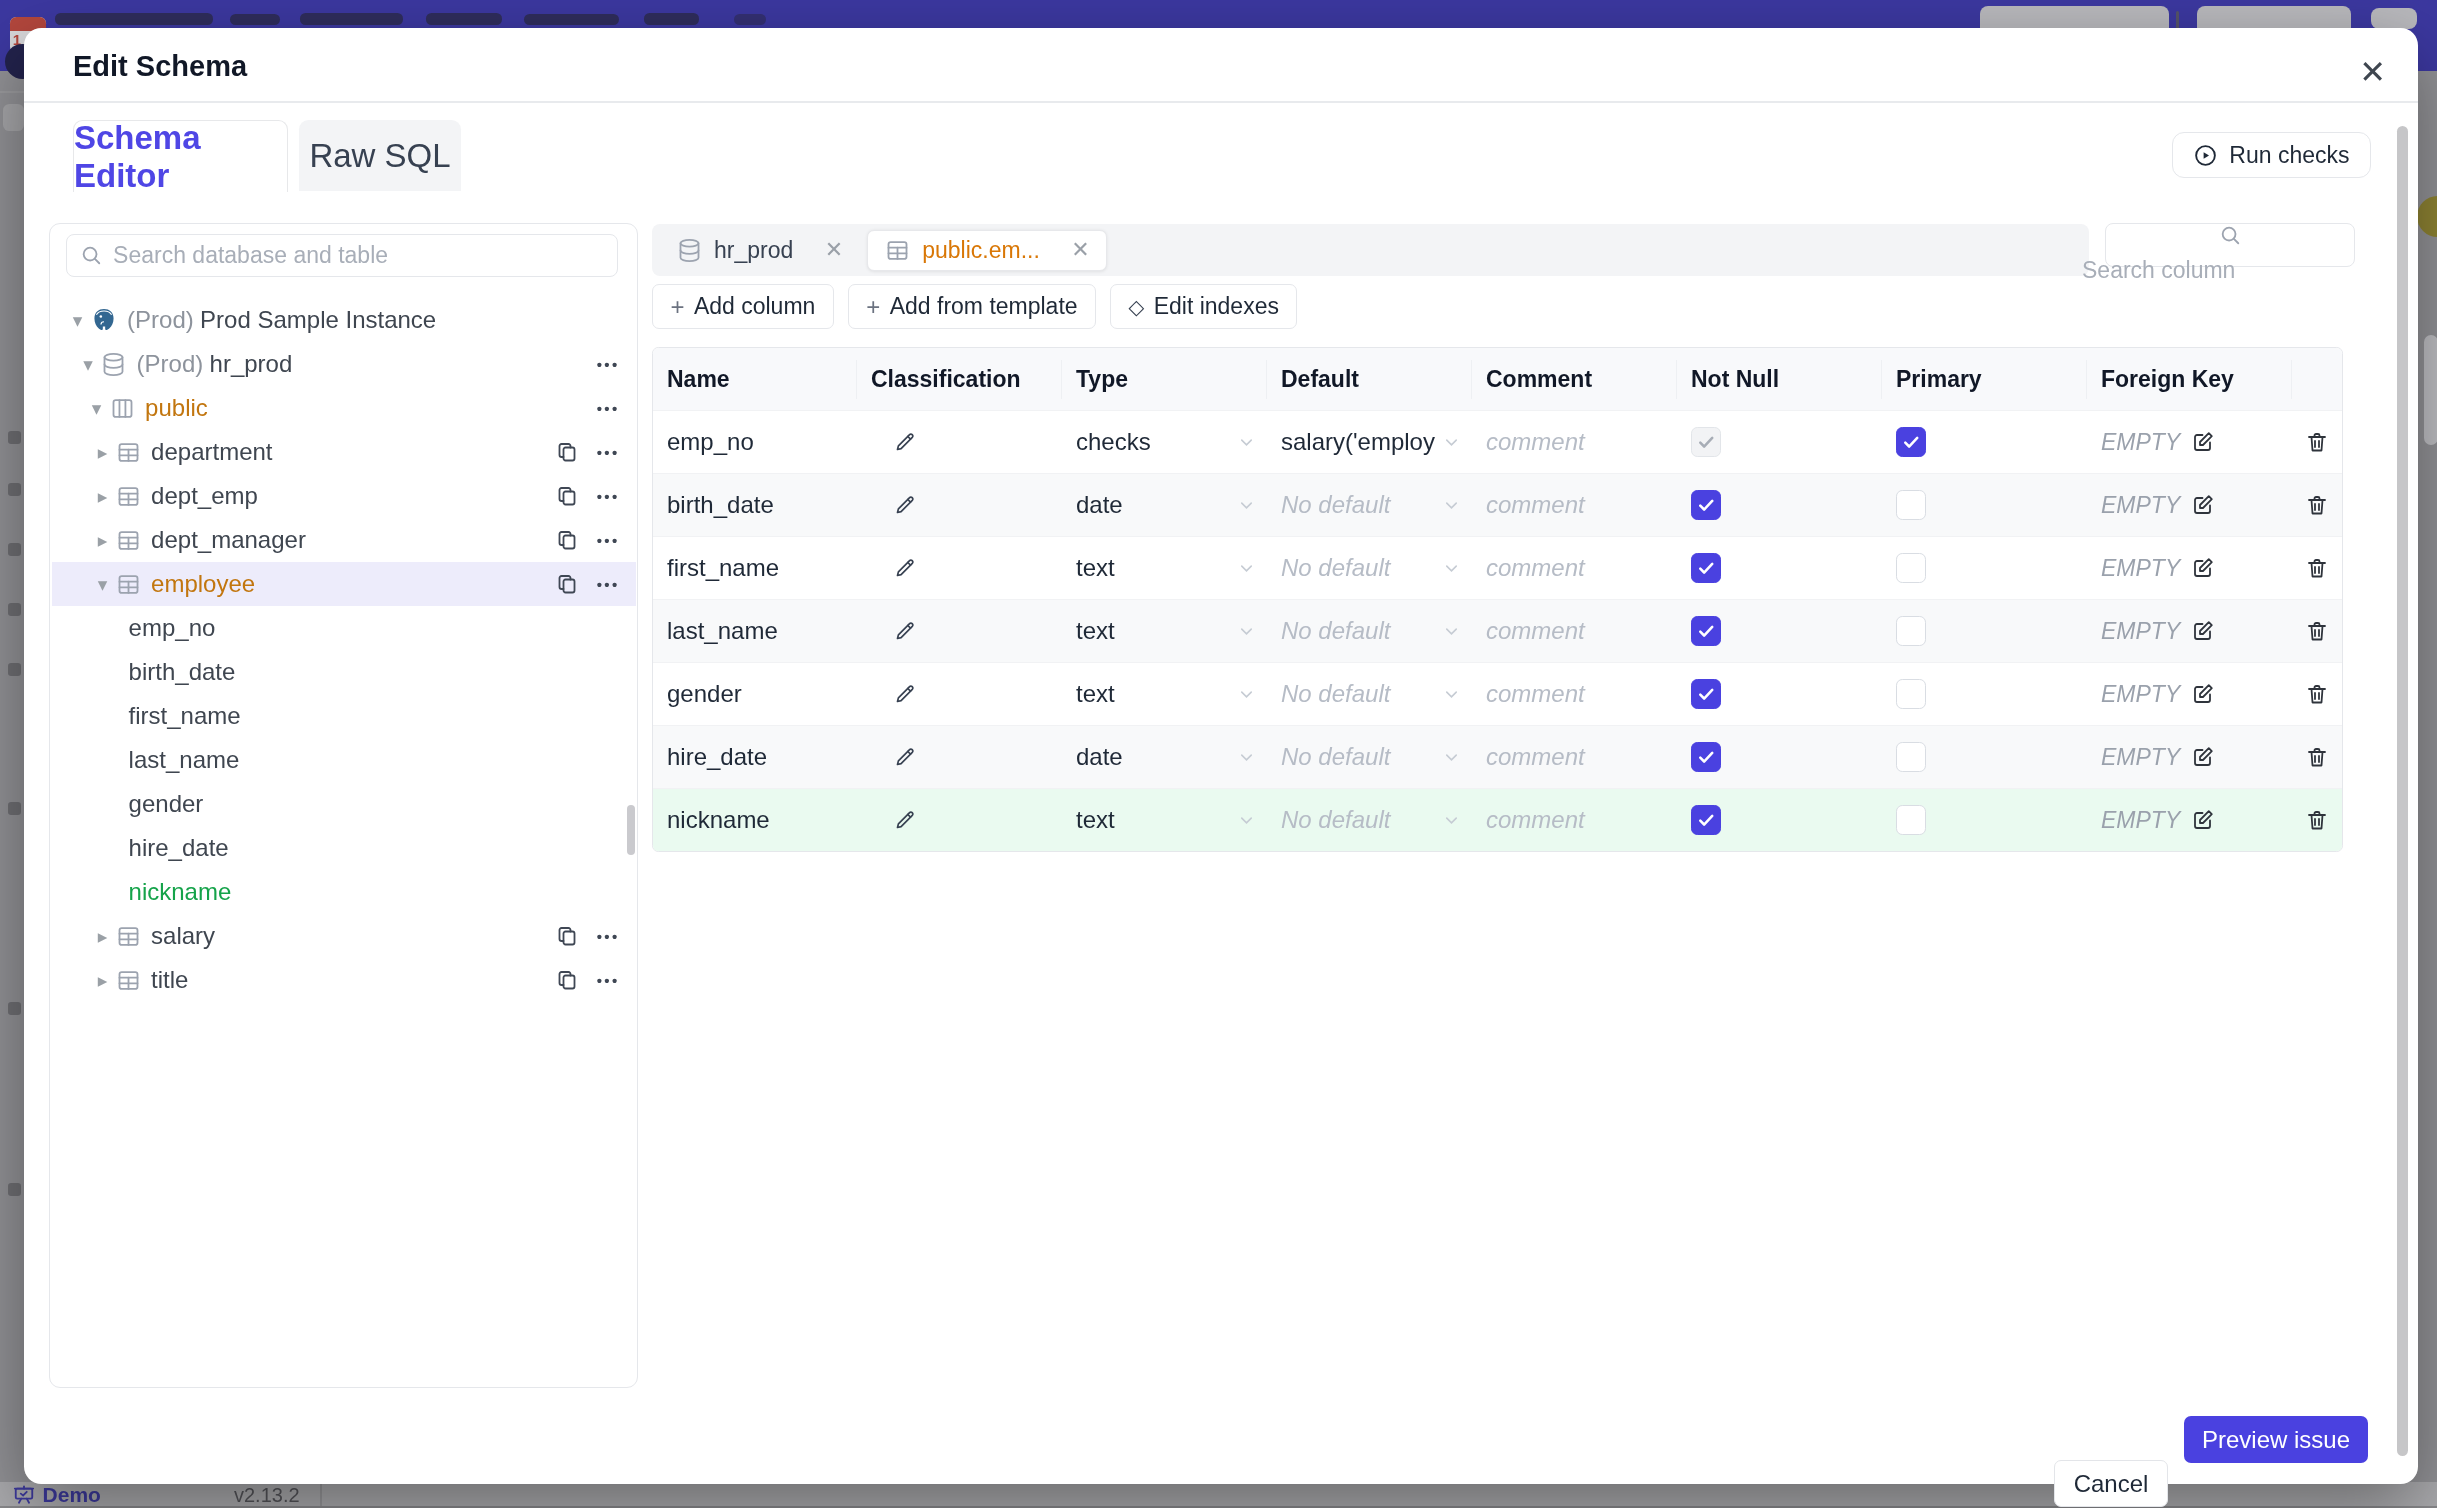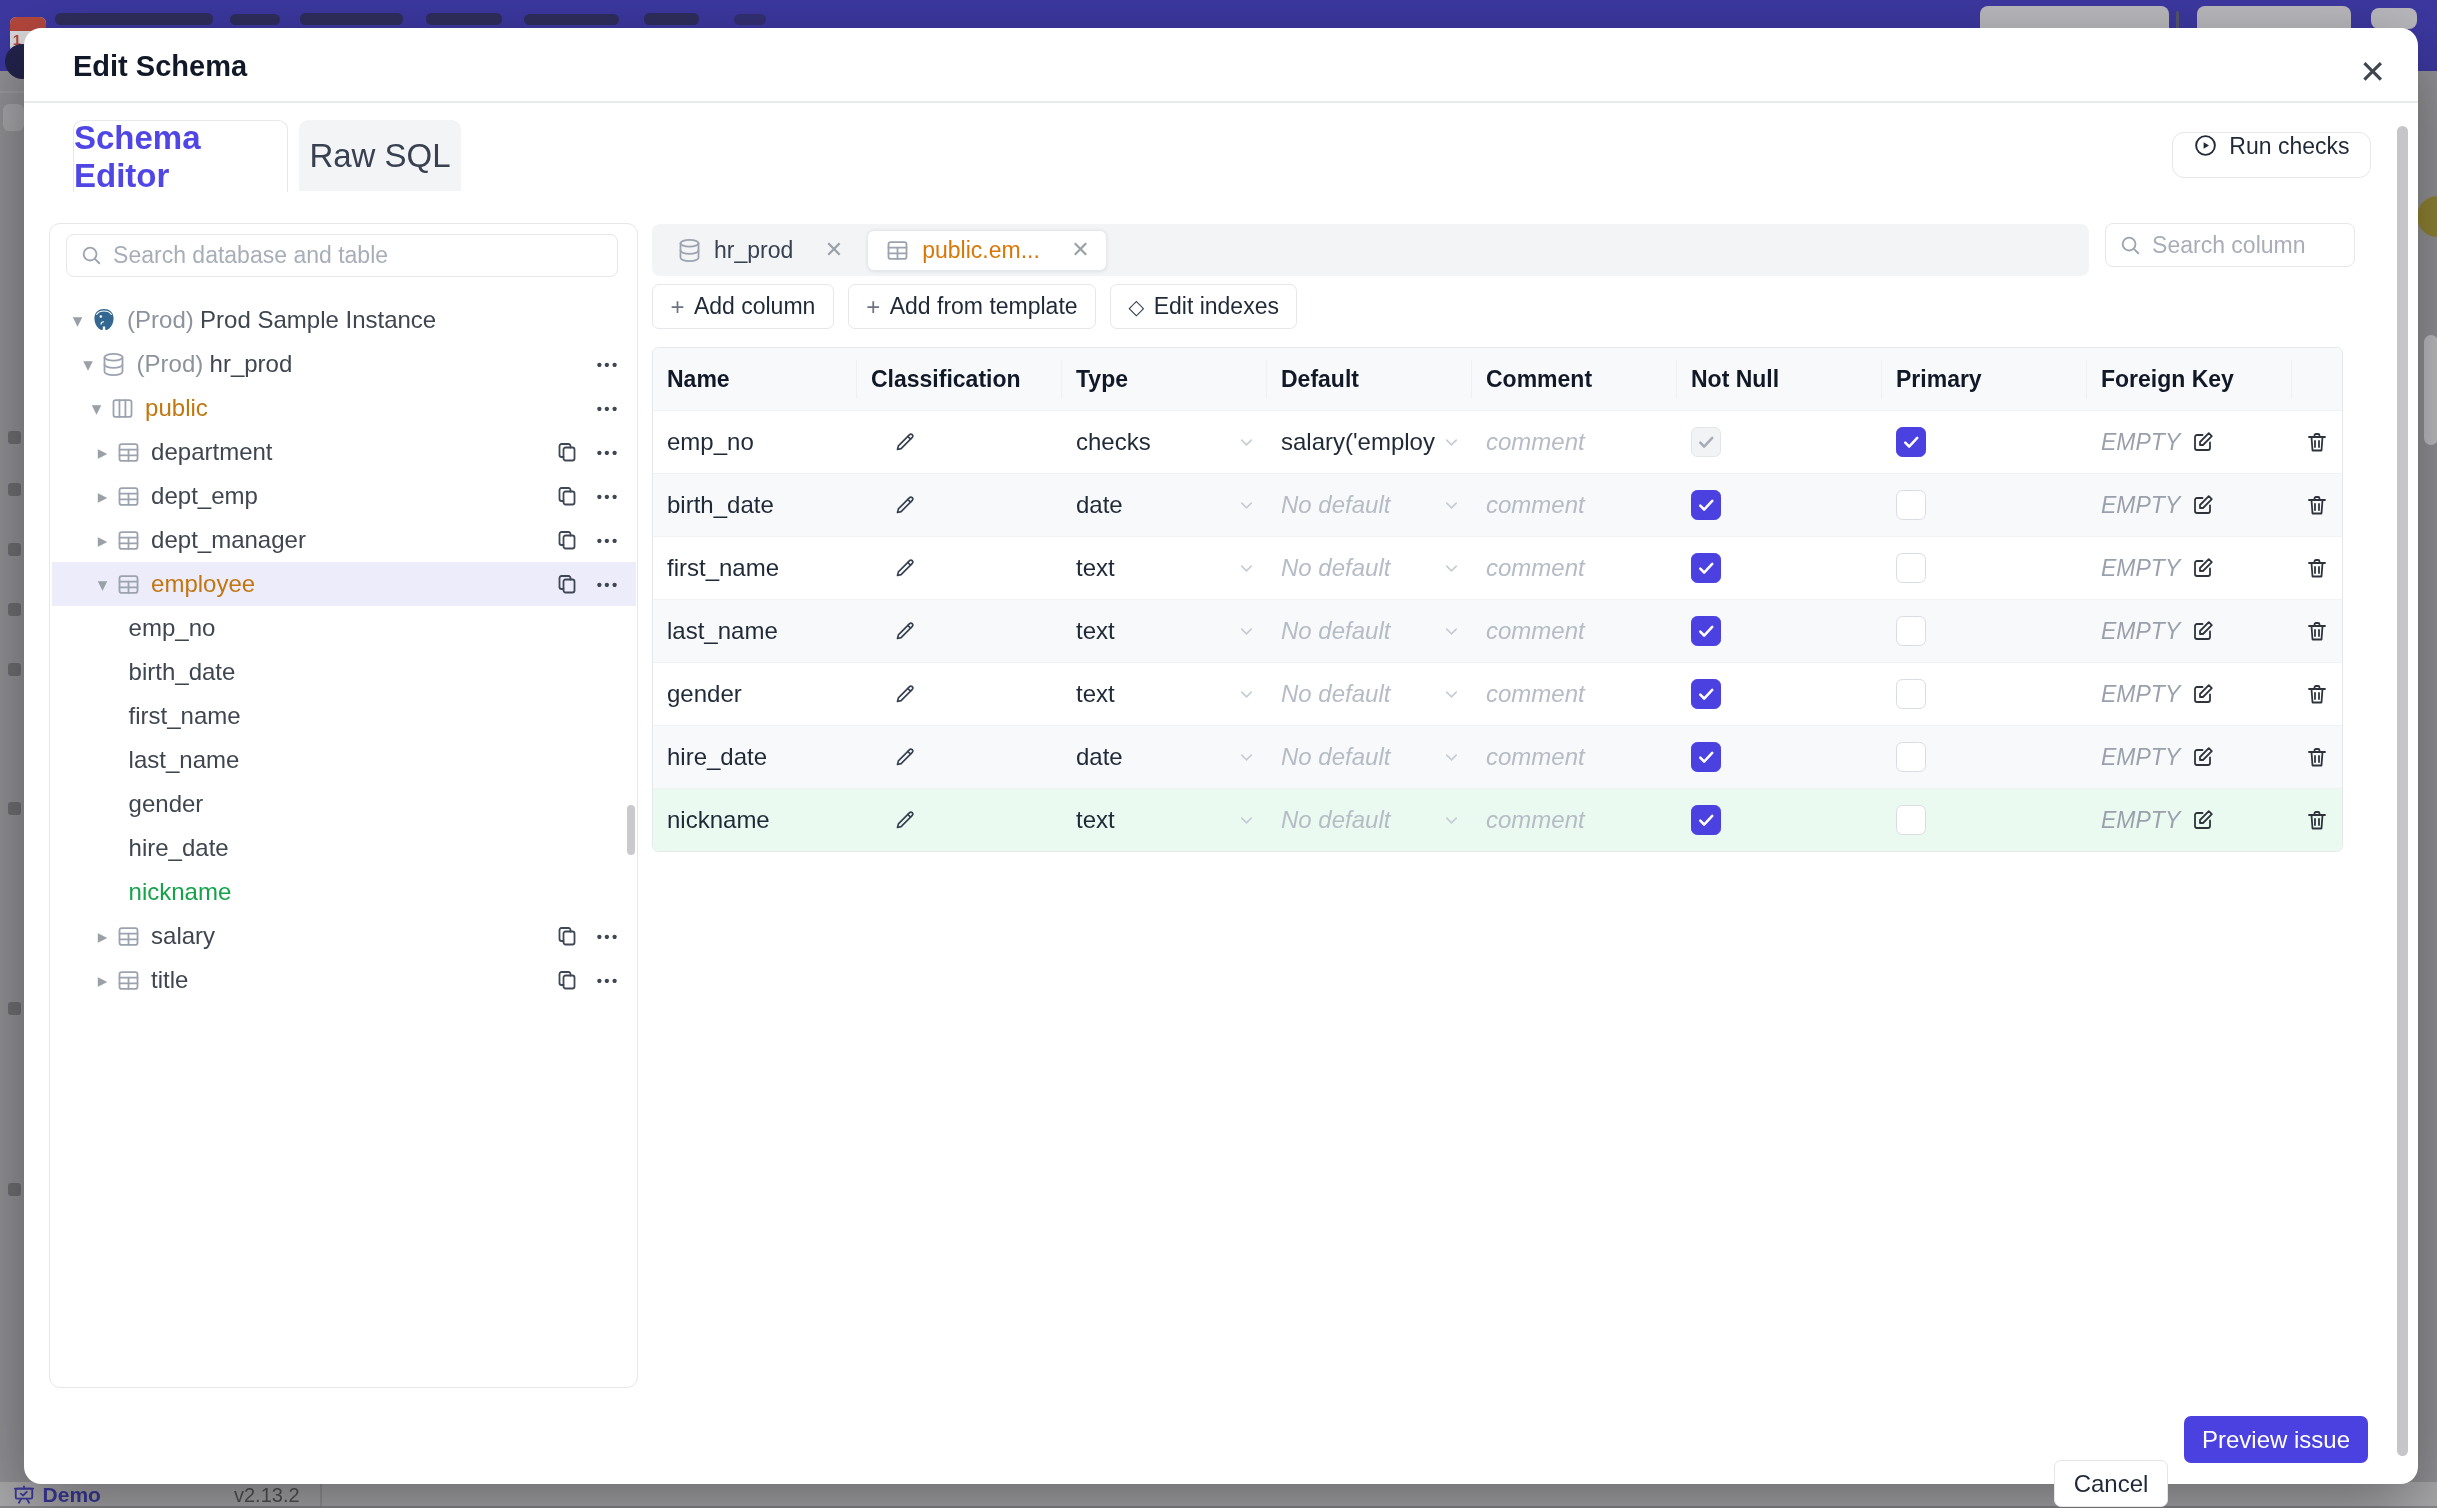--- a/index.html
+++ b/index.html
@@ -23,21 +23,21 @@
   
   .modal{position:absolute;left:24px;top:28px;width:2394px;height:1456px;background:#fff;
          border-radius:17.4px;box-shadow:0 24px 71px rgba(0,0,0,.38);}
   .m-title{position:absolute;left:49px;top:22px;font-size:29px;font-weight:bold;color:#111827;}
   .m-close{position:absolute;right:32px;top:28px;font-size:32px;color:#3f4650;line-height:1;cursor:pointer;}
   .m-divider{position:absolute;left:0;top:73px;width:100%;height:1.6px;background:#e8eaed;}
   .tab{position:absolute;top:92px;height:71px;border-radius:9.5px 9.5px 0 0;display:flex;align-items:center;justify-content:center;font-size:33px;}
   .tab-active{left:49px;width:213px;background:#fff;border:1.6px solid #e7e8ea;border-bottom:none;color:#4f46e5;font-weight:bold;}
   .tab-idle{left:275px;width:162px;background:#f3f4f6;color:#374151;}
   .run-checks{position:absolute;right:47px;top:104px;height:44px;padding:0 20.5px;border:1.6px solid #e5e7eb;border-radius:12px;
-      display:flex;align-items:flex-start;gap:11px;font-size:23px;color:#1f2937;background:#fff;}
+      display:flex;align-items:center;gap:11px;font-size:23px;color:#1f2937;background:#fff;}
   
   .sidebar{position:absolute;left:25px;top:195px;width:587px;height:1163px;border:1.6px solid #e5e7eb;border-radius:11px;background:#fff;}
   .side-search{position:absolute;left:16px;top:9.5px;width:552px;height:43px;border:1.6px solid #e5e7eb;border-radius:8px;
       display:flex;align-items:center;gap:9.5px;padding:0 12.6px;box-sizing:border-box;color:#9ca3af;}
   .side-search input,.col-search input{border:none;outline:none;font-size:23px;flex:1;min-width:0;background:transparent;
       font-family:Liberation Sans, sans-serif;color:#0369a1;}
   .side-search input::placeholder,.col-search input::placeholder{color:#a8aeb8;}
   .tree{position:absolute;left:1.6px;top:74px;width:584px;}
   .tree-row{height:44px;display:flex;align-items:center;font-size:24px;color:#3f4650;position:relative;}
   .tree-row.selected{background:#edecfb;}
@@ -54,21 +54,21 @@
   .lvl3{padding-left:39px;} .lvl4{padding-left:77px;}
   .side-thumb{position:absolute;right:1.6px;top:581px;width:8px;height:50px;border-radius:4px;background:#cacace;}
   
   .chipbar{position:absolute;left:628px;top:196px;width:1437px;height:52px;background:#f3f4f6;border-radius:8px;
       display:flex;align-items:center;padding:0 8px;box-sizing:border-box;gap:8px;}
   .chip{display:flex;align-items:center;gap:11px;height:39px;padding:0 16px;border-radius:7px;font-size:23px;color:#374151;}
   .chip .x{color:#9aa0a8;font-size:22px;margin-left:20.5px;}
   .chip-active{background:#fff;border:0.8px solid #e7e8eb;box-shadow:0 0.8px 3.2px rgba(0,0,0,.08);}
   .chip-active .lbl{color:#d97706;}
   .col-search{position:absolute;right:63px;top:195px;width:250px;height:44px;border:1.6px solid #e5e7eb;border-radius:8px;
-      display:flex;align-items:center;gap:9.5px;padding:0 12.6px;box-sizing:border-box;color:#9ca3af;}
+      display:flex;align-items:center;gap:9.5px;padding:0 12.6px;box-sizing:border-box;color:#9ca3af;flex-direction:column;}
   .toolbar{position:absolute;left:628px;top:256px;display:flex;gap:14px;}
   .tbtn{height:43px;border:1.6px solid #e5e7eb;border-radius:7px;background:#fff;display:flex;align-items:center;gap:9.5px;
       padding:0 17.4px;font-size:23px;color:#1f2937;}
   .tbtn .sym{color:#6b7280;font-size:24px;}
   
   .grid{position:absolute;left:628px;top:319px;width:1691px;border:1.6px solid #e5e7eb;border-radius:6.3px;box-sizing:border-box;overflow:hidden;}
   .g-row{display:grid;grid-template-columns:204px 205px 205px 205px 205px 205px 205px 205px 49px;align-items:center;height:62px;}
   .g-head{background:#f8f9fb;font-weight:bold;color:#111827;font-size:23px;}
   .g-head .cell{border-right:1.6px solid #eef0f3;height:39px;display:flex;align-items:center;}
   .g-head .cell:last-child{border-right:none;}

